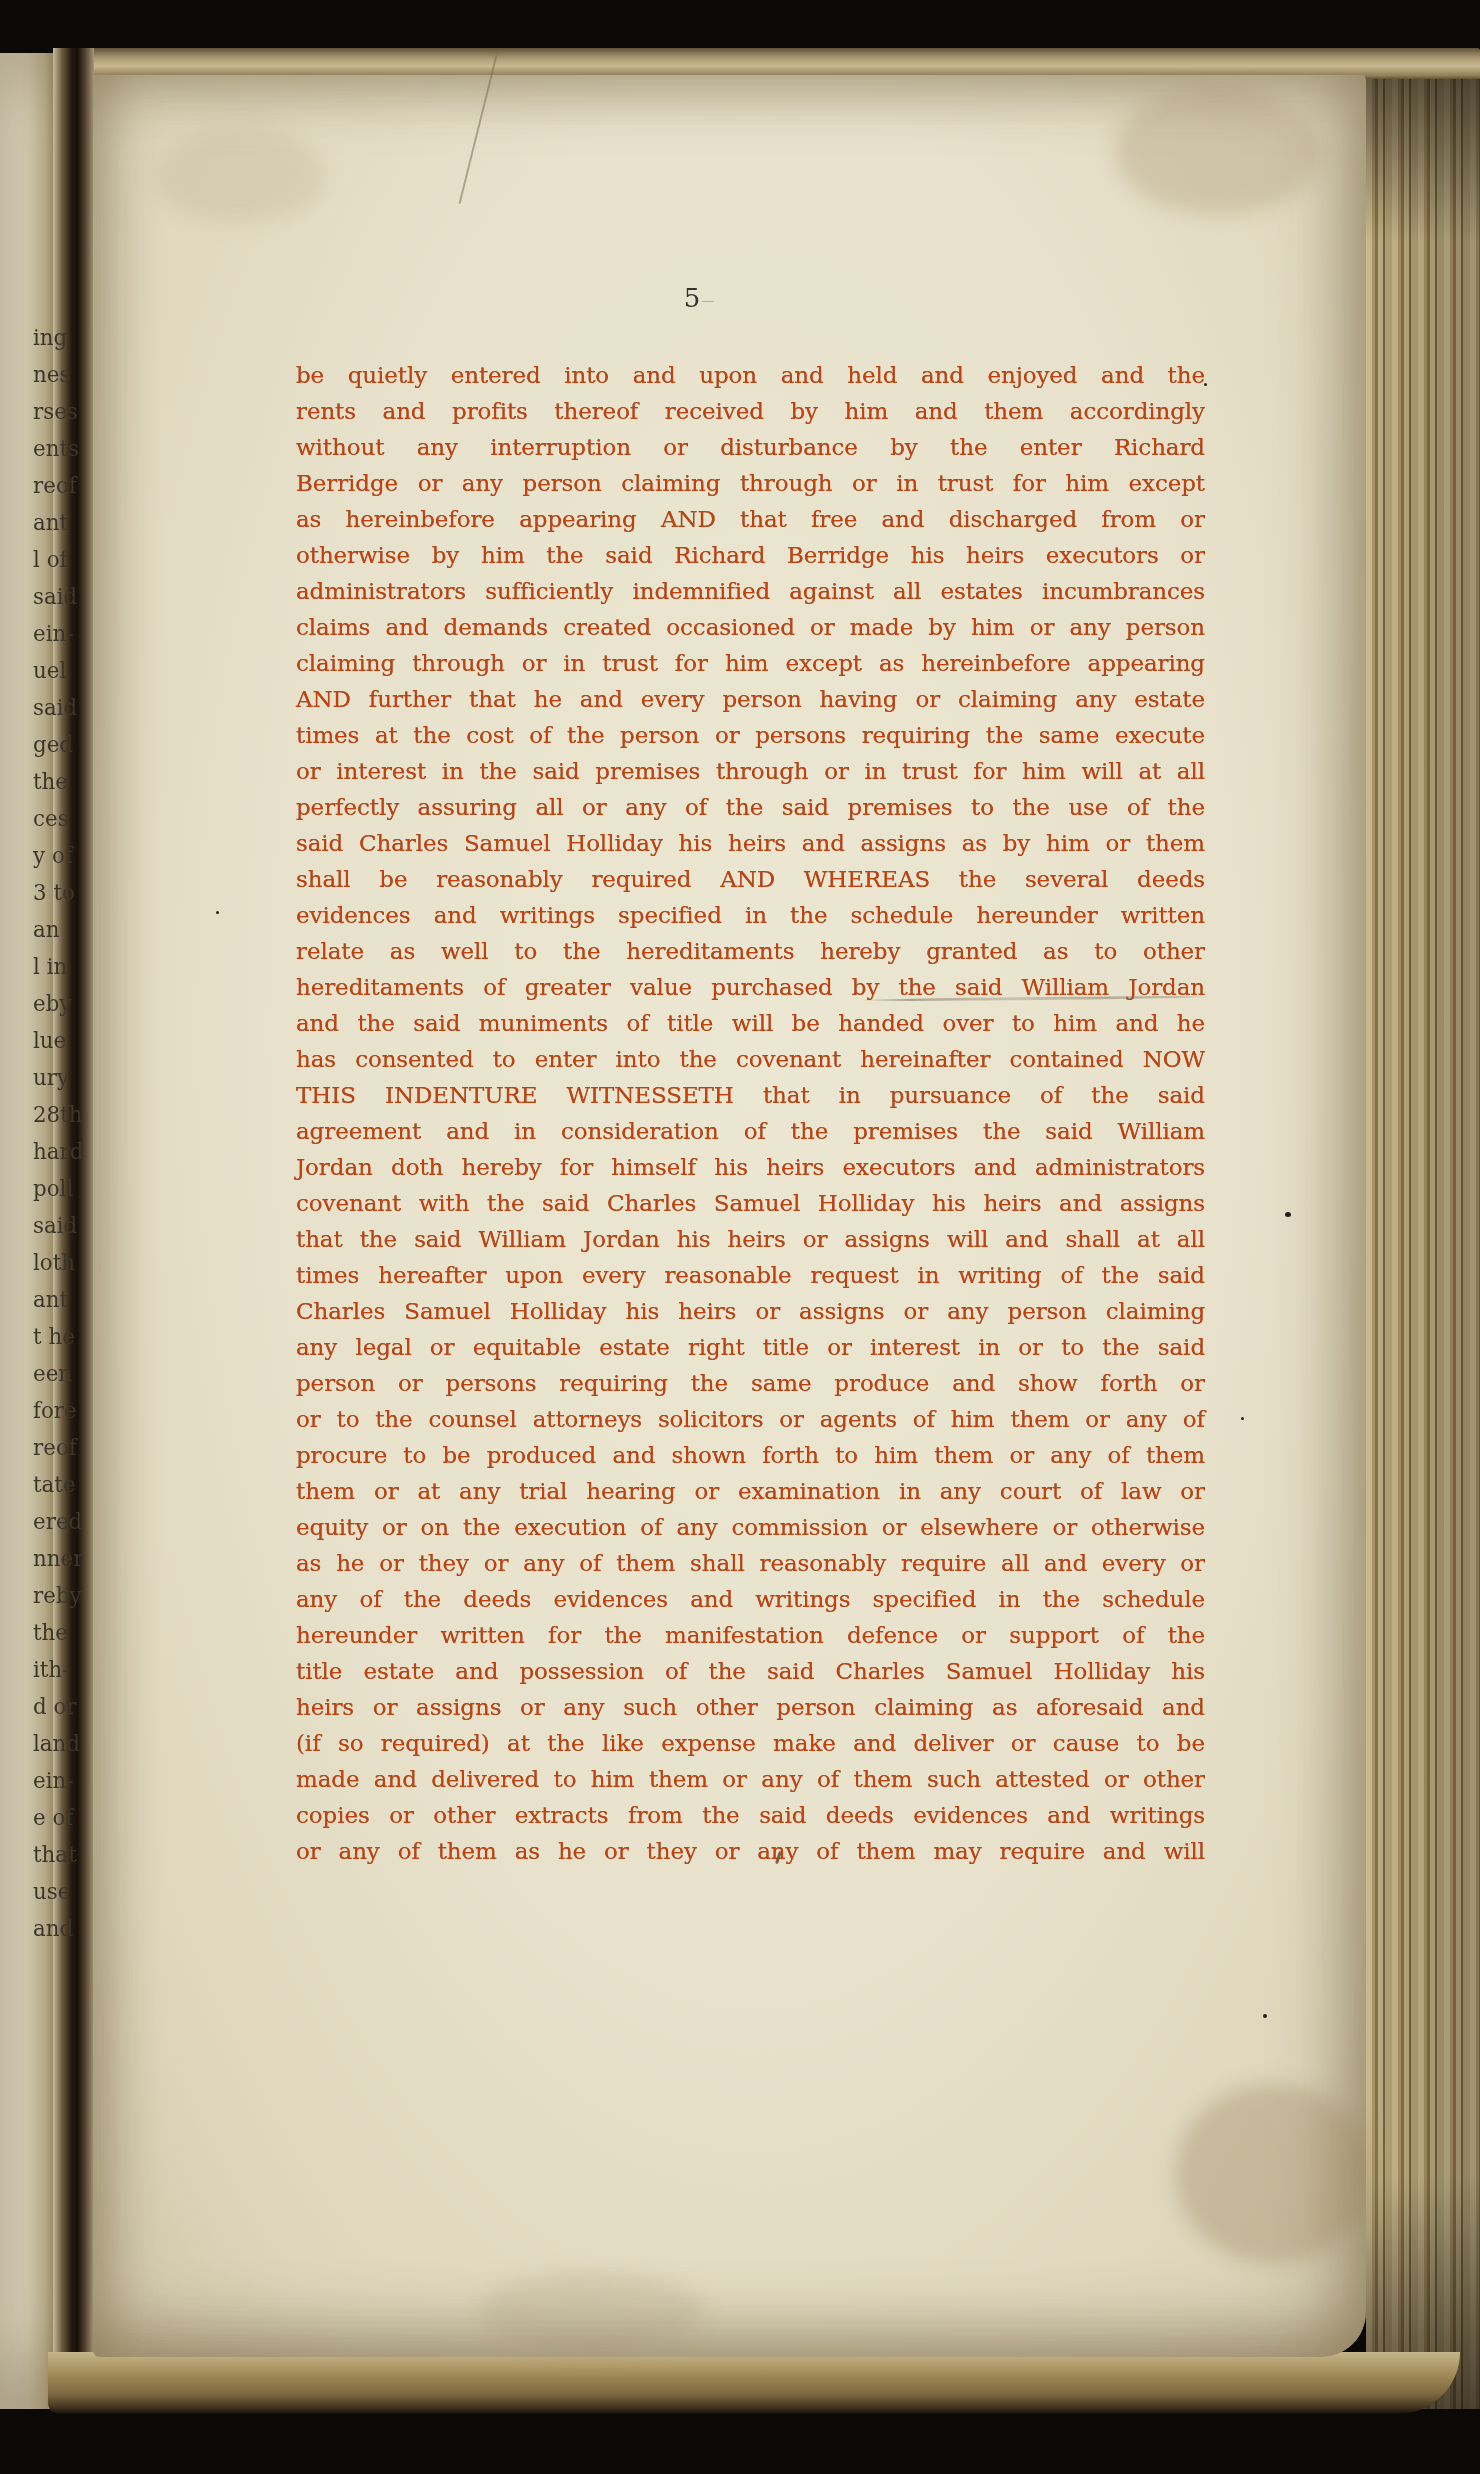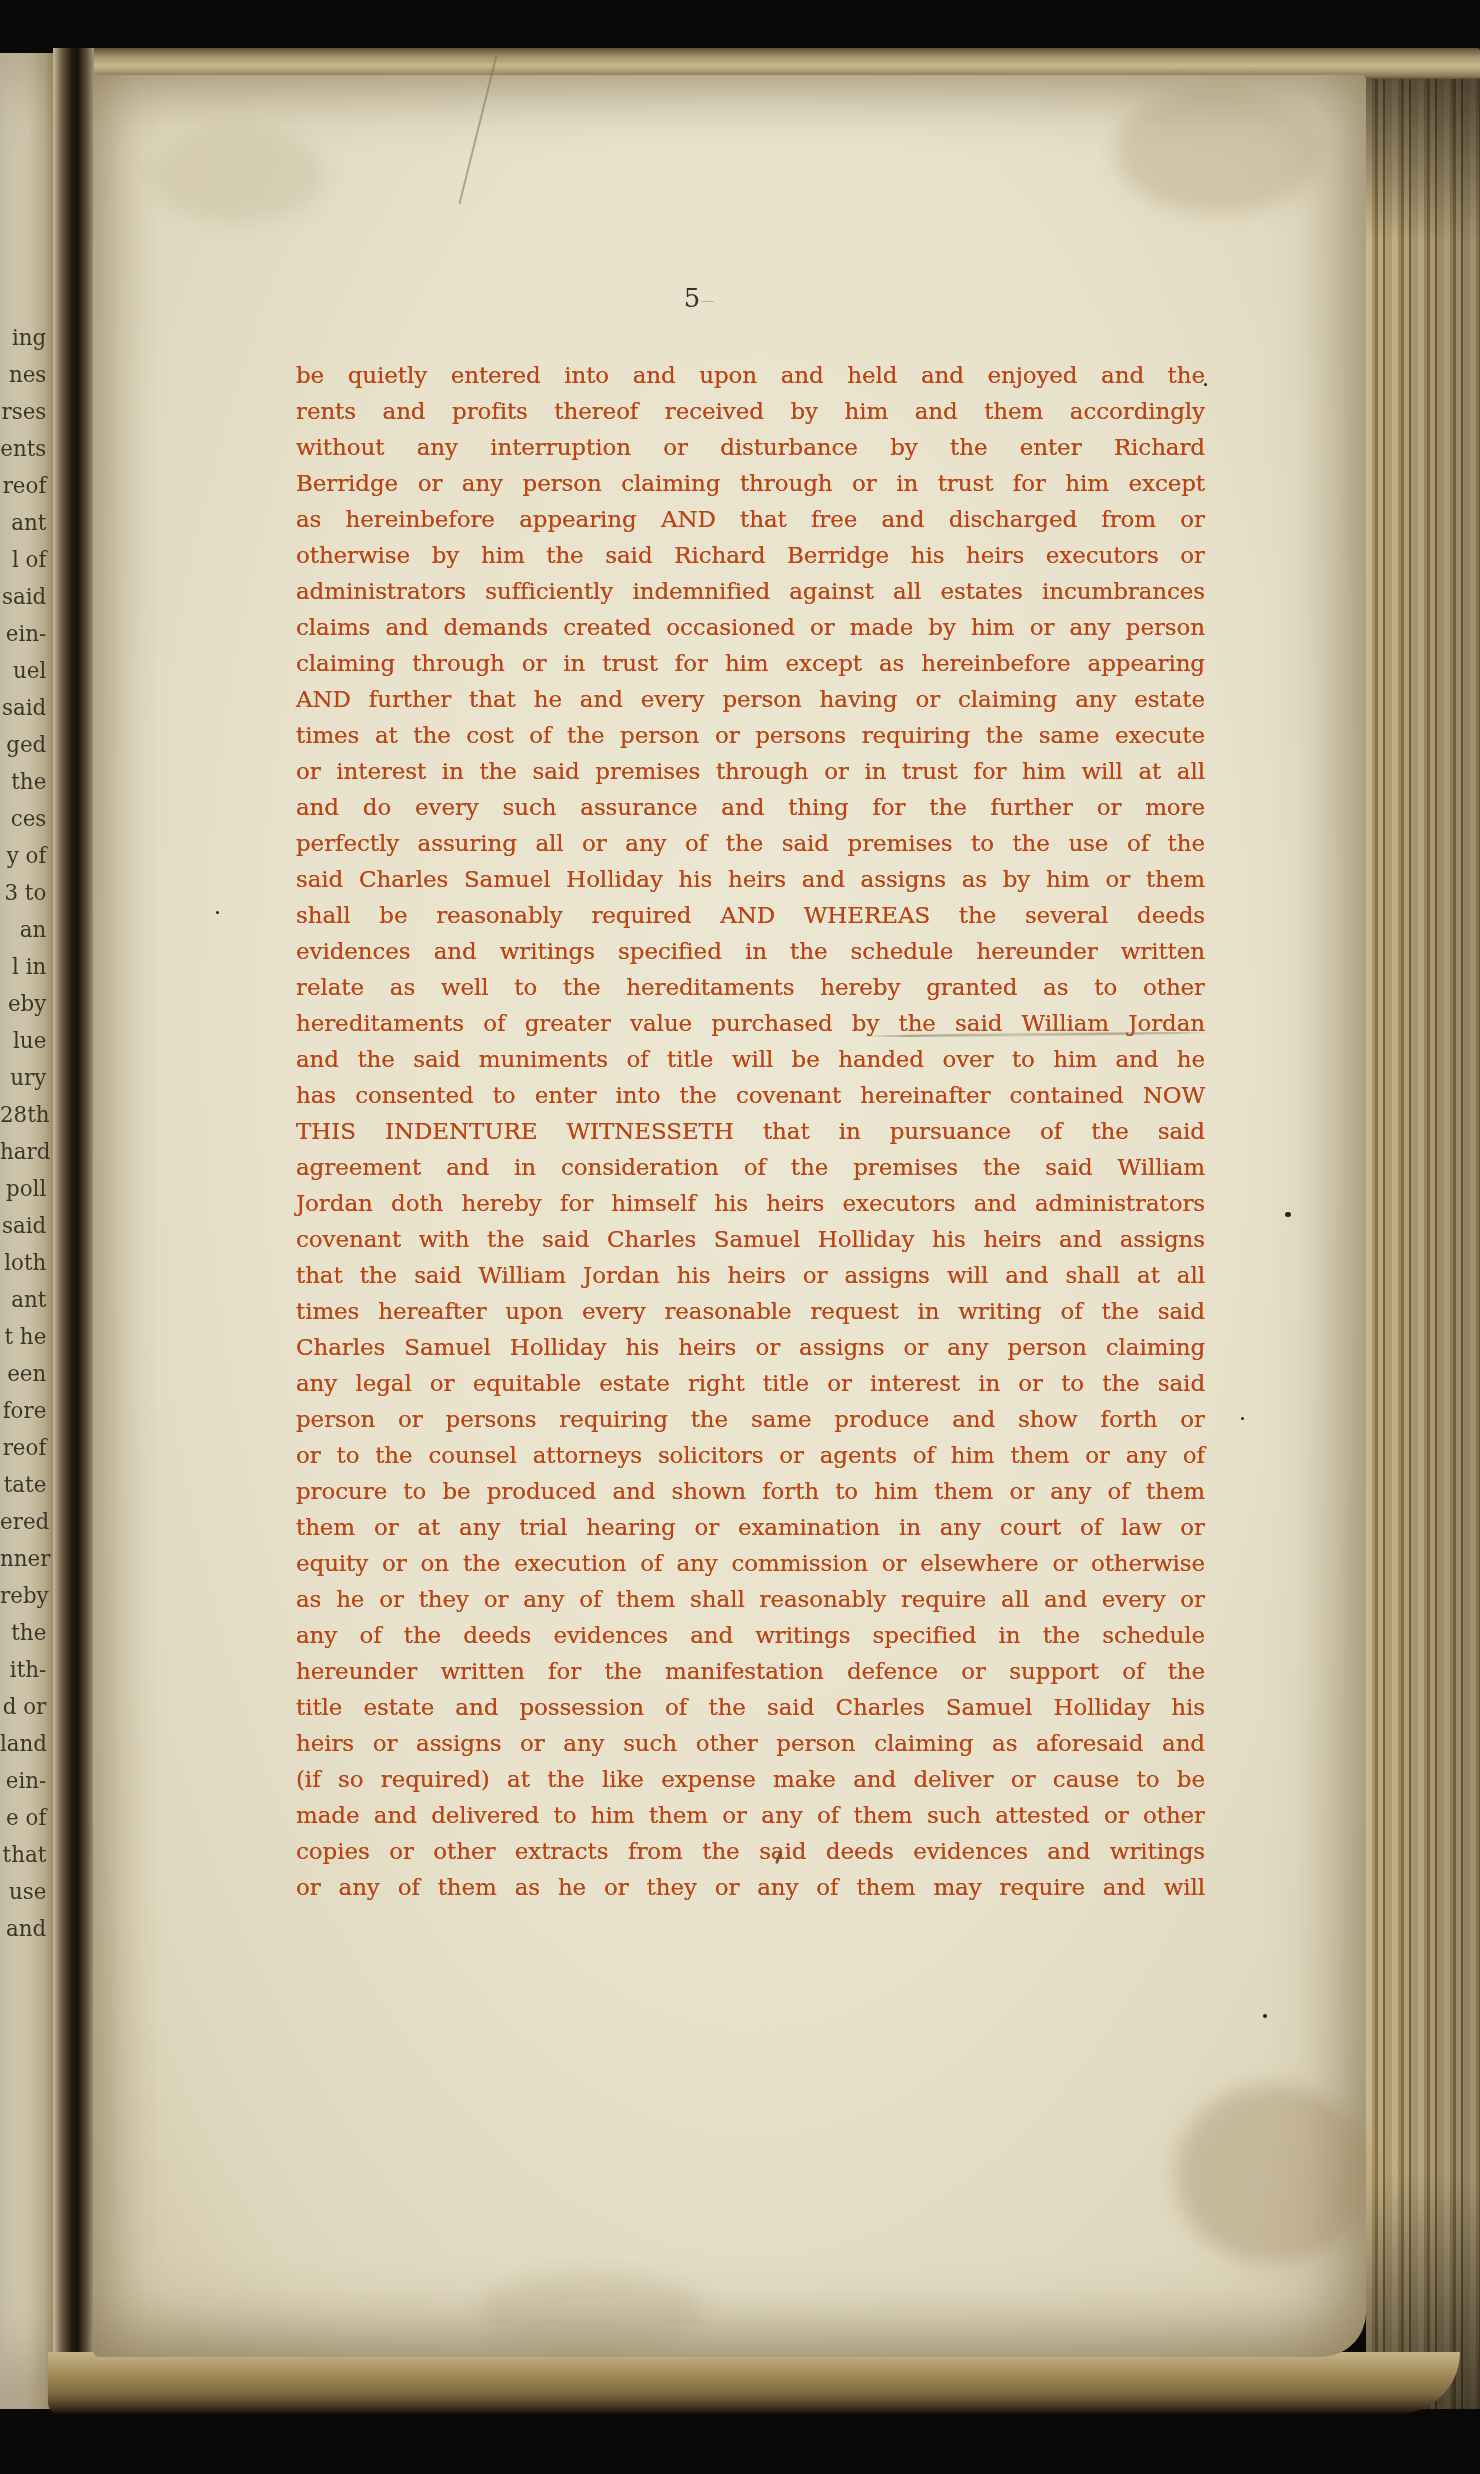--- a/index.html
+++ b/index.html
@@ -17,21 +17,21 @@
     border-radius:6.9px 2.6px 0 0;
   }
   
   .prev-strip{
     position:absolute;left:0;top:53px;width:53px;height:2356px;
     background:linear-gradient(90deg,#f0ebd7 0%,#e7e0c6 55%,#d4caa9 85%,#b7aa87 100%);
     box-shadow:inset 0 34px 51px rgba(90,70,40,.25), inset 0 -51px 60px rgba(90,70,40,.35);
   }
   .fragments{
     position:absolute;left:0;top:319px;width:48px;
-    font-size:21.4px;line-height:37px;color:#3b352a;text-align:right;
+    font-size:21.4px;line-height:37px;color:#3b352a;padding-left:33px;
   }
   .fragment{white-space:nowrap;padding-right:1.7px;}
   
   .gutter{
     position:absolute;left:53px;top:48px;width:41px;height:2361px;
     background:linear-gradient(90deg,#c7bc9d 0%,#6b5a41 22%,#241a0e 45%,#17100a 60%,#5f4f38 82%,#a4967a 100%);
   }
   
   .page{
     position:absolute;left:93px;top:75px;width:1273px;height:2282px;
@@ -171,21 +171,20 @@
       <div class="text-line">without any interruption or disturbance by the enter Richard</div>
       <div class="text-line">Berridge or any person claiming through or in trust for him except</div>
       <div class="text-line">as hereinbefore appearing AND that free and discharged from or</div>
       <div class="text-line">otherwise by him the said Richard Berridge his heirs executors or</div>
       <div class="text-line">administrators sufficiently indemnified against all estates incumbrances</div>
       <div class="text-line">claims and demands created occasioned or made by him or any person</div>
       <div class="text-line">claiming through or in trust for him except as hereinbefore appearing</div>
       <div class="text-line">AND further that he and every person having or claiming any estate</div>
       <div class="text-line">times at the cost of the person or persons requiring the same execute</div>
       <div class="text-line">or interest in the said premises through or in trust for him will at all</div>
-      <div class="text-line">and do every such assurance and thing for the further or more</div>
       <div class="text-line">perfectly assuring all or any of the said premises to the use of the</div>
       <div class="text-line">said Charles Samuel Holliday his heirs and assigns as by him or them</div>
       <div class="text-line">shall be reasonably required AND WHEREAS the several deeds</div>
       <div class="text-line">evidences and writings specified in the schedule hereunder written</div>
       <div class="text-line">relate as well to the hereditaments hereby granted as to other</div>
       <div class="text-line">hereditaments of greater value purchased by <span class="pencil-underline">the said William Jordan</span></div>
       <div class="text-line">and the said muniments of title will be handed over to him and he</div>
       <div class="text-line">has consented to enter into the covenant hereinafter contained NOW</div>
       <div class="text-line">THIS INDENTURE WITNESSETH that in pursuance of the said</div>
       <div class="text-line">agreement and in consideration of the premises the said William</div>

